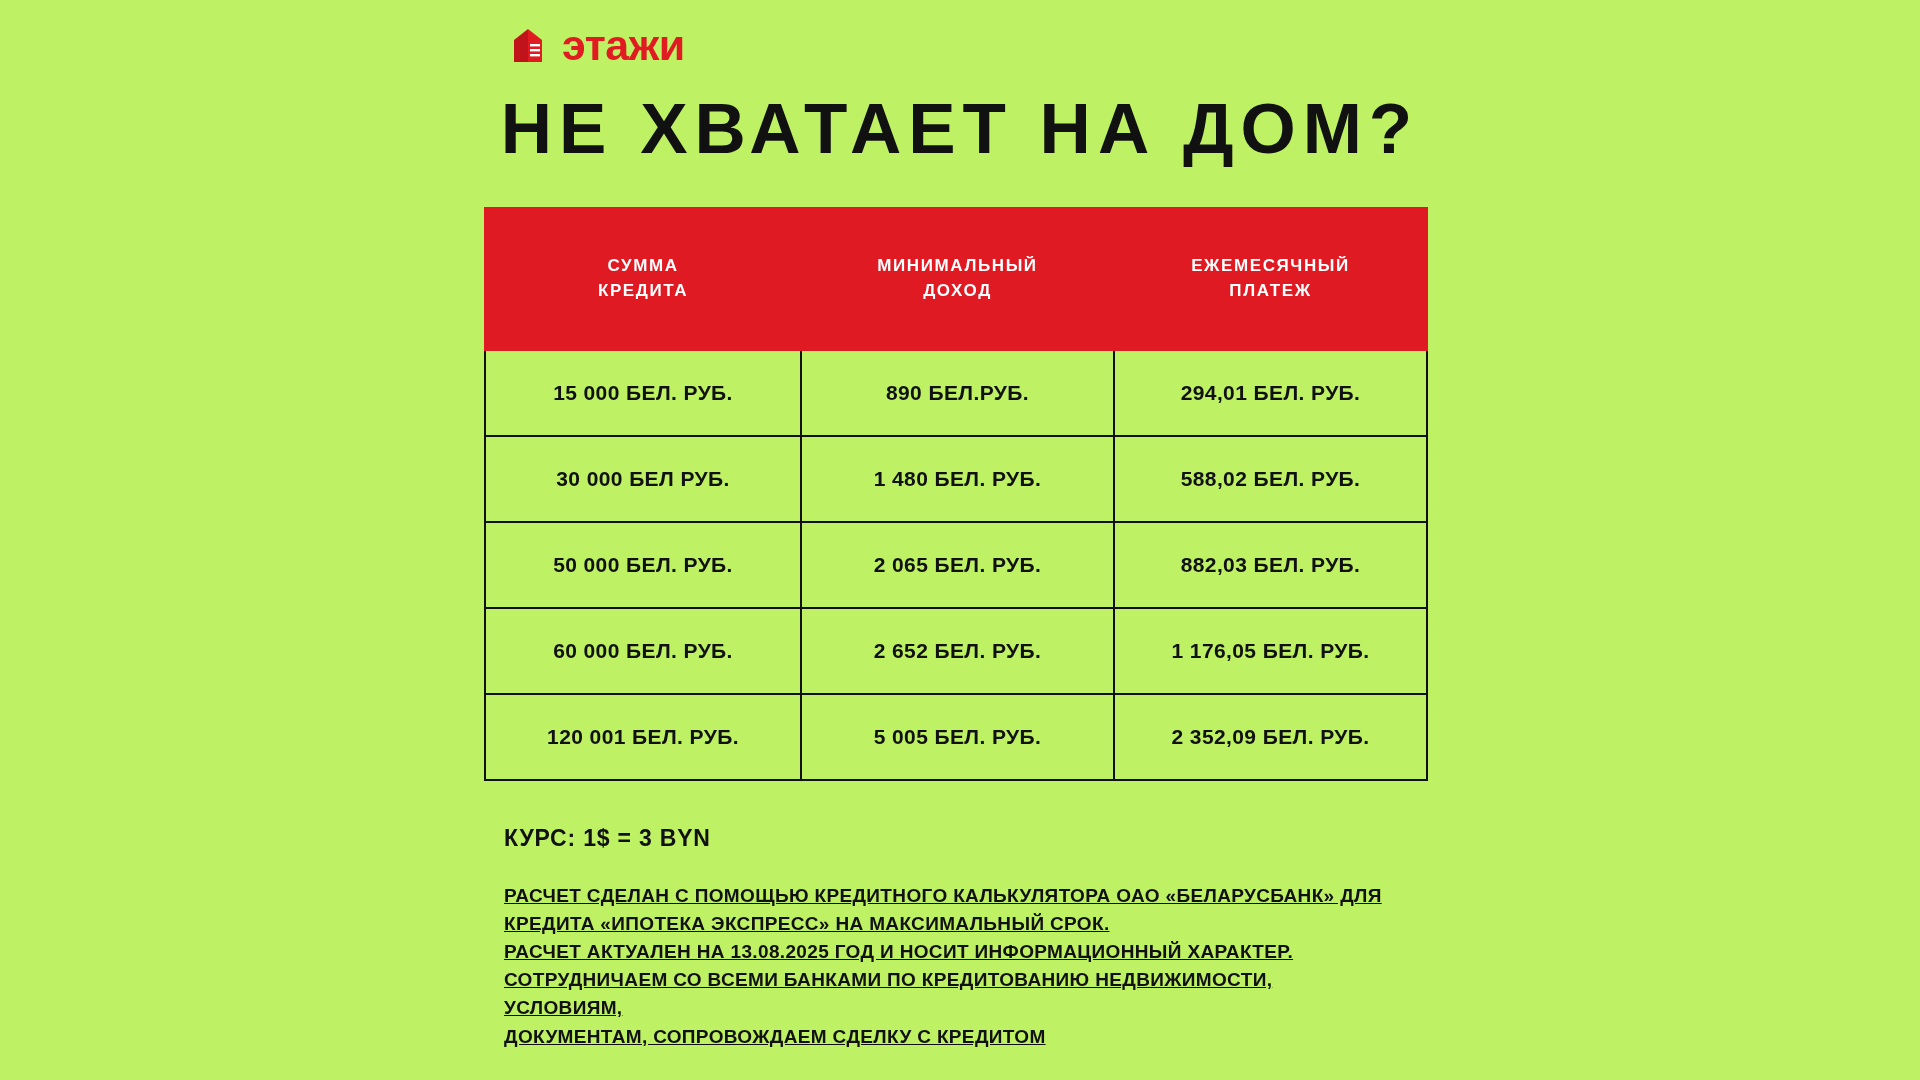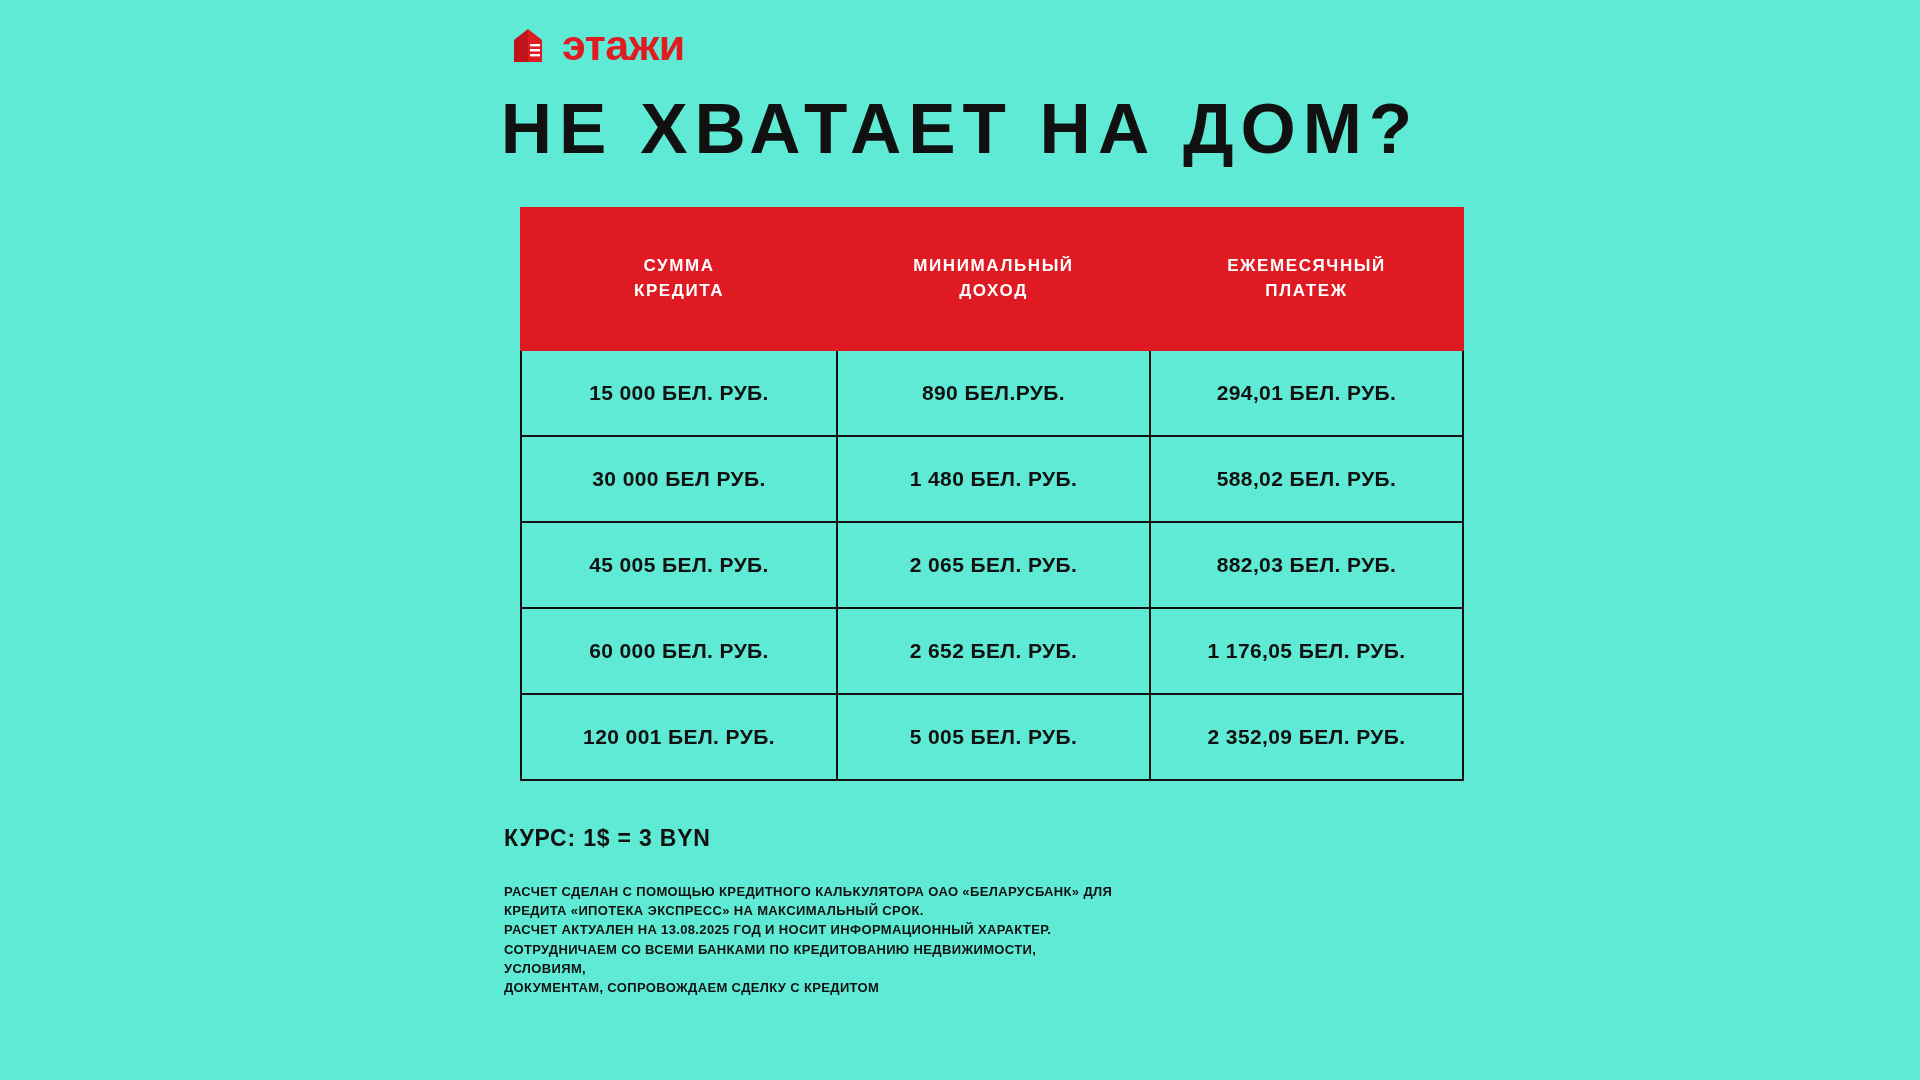--- a/index.html
+++ b/index.html
@@ -11,21 +11,21 @@
     overflow: hidden;
   }
   body {
     font-family: "Liberation Sans", sans-serif;
     color: #000000;
   }
   .page {
     position: relative;
     width: 1920px;
     height: 1080px;
-    background: #5eead4;
+    background: #bef264;
   }
   .content {
     position: absolute;
     left: 0;
     top: 0;
     width: 1920px;
     height: 1080px;
   }
 
   
@@ -60,21 +60,21 @@
     font-size: 71px;
     font-weight: 900;
     letter-spacing: 7px;
     color: #111111;
     white-space: nowrap;
   }
 
   
   .table-wrap {
     position: absolute;
-    left: 520px;
+    left: 484px;
     top: 207px;
     width: 942px;
   }
   table.rate-table {
     border-collapse: collapse;
     width: 942px;
     table-layout: fixed;
   }
   table.rate-table th,
   table.rate-table td {
@@ -121,25 +121,26 @@
     color: #111111;
     white-space: nowrap;
   }
 
   
   .disclaimer {
     position: absolute;
     left: 504px;
     top: 882px;
     width: 930px;
-    font-size: 13px;
+    font-size: 19px;
     font-weight: 700;
     letter-spacing: 0.35px;
     line-height: 1.48;
     color: #111111;
+    text-decoration: underline;
   }
   .disclaimer p {
     margin: 0;
   }
 </style>
 </head>
 <body>
 
 <div class="page">
   <div class="content">
@@ -187,21 +188,21 @@
             <td>15 000 БЕЛ. РУБ.</td>
             <td>890 БЕЛ.РУБ.</td>
             <td>294,01 БЕЛ. РУБ.</td>
           </tr>
           <tr>
             <td>30 000 БЕЛ РУБ.</td>
             <td>1 480 БЕЛ. РУБ.</td>
             <td>588,02 БЕЛ. РУБ.</td>
           </tr>
           <tr>
-            <td>45 005 БЕЛ. РУБ.</td>
+            <td>50 000 БЕЛ. РУБ.</td>
             <td>2 065 БЕЛ. РУБ.</td>
             <td>882,03 БЕЛ. РУБ.</td>
           </tr>
           <tr>
             <td>60 000 БЕЛ. РУБ.</td>
             <td>2 652 БЕЛ. РУБ.</td>
             <td>1 176,05 БЕЛ. РУБ.</td>
           </tr>
           <tr>
             <td>120 001 БЕЛ. РУБ.</td>

